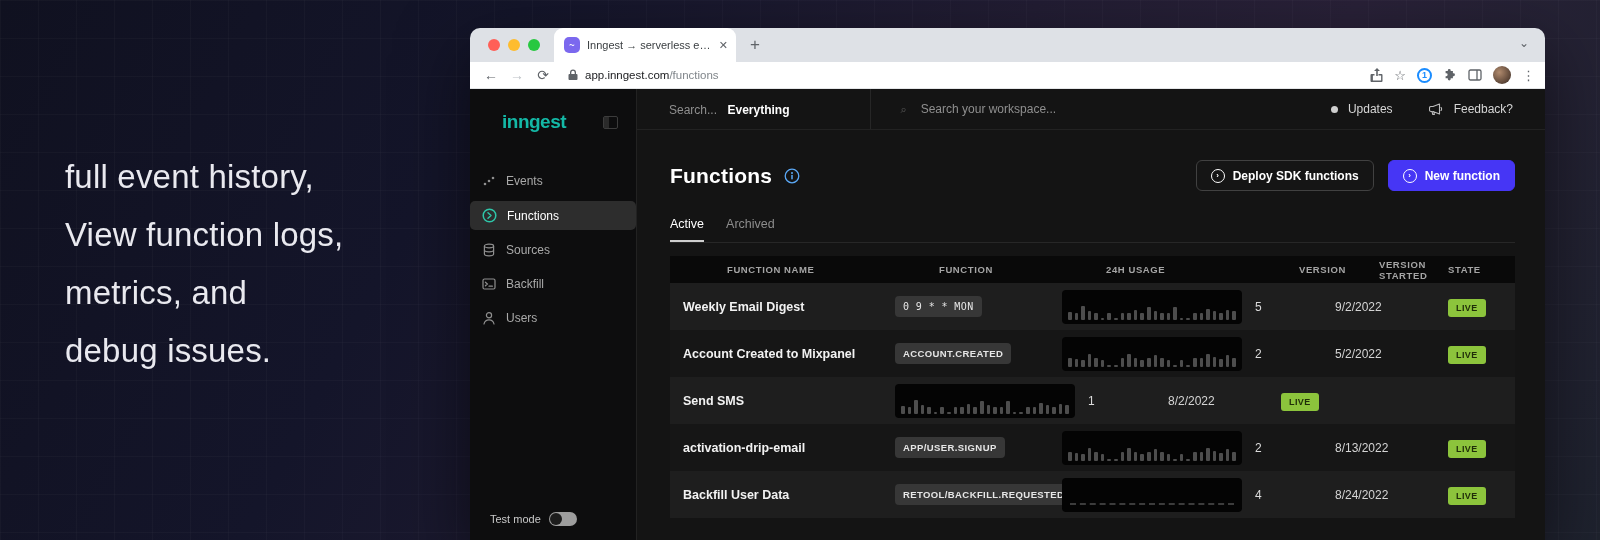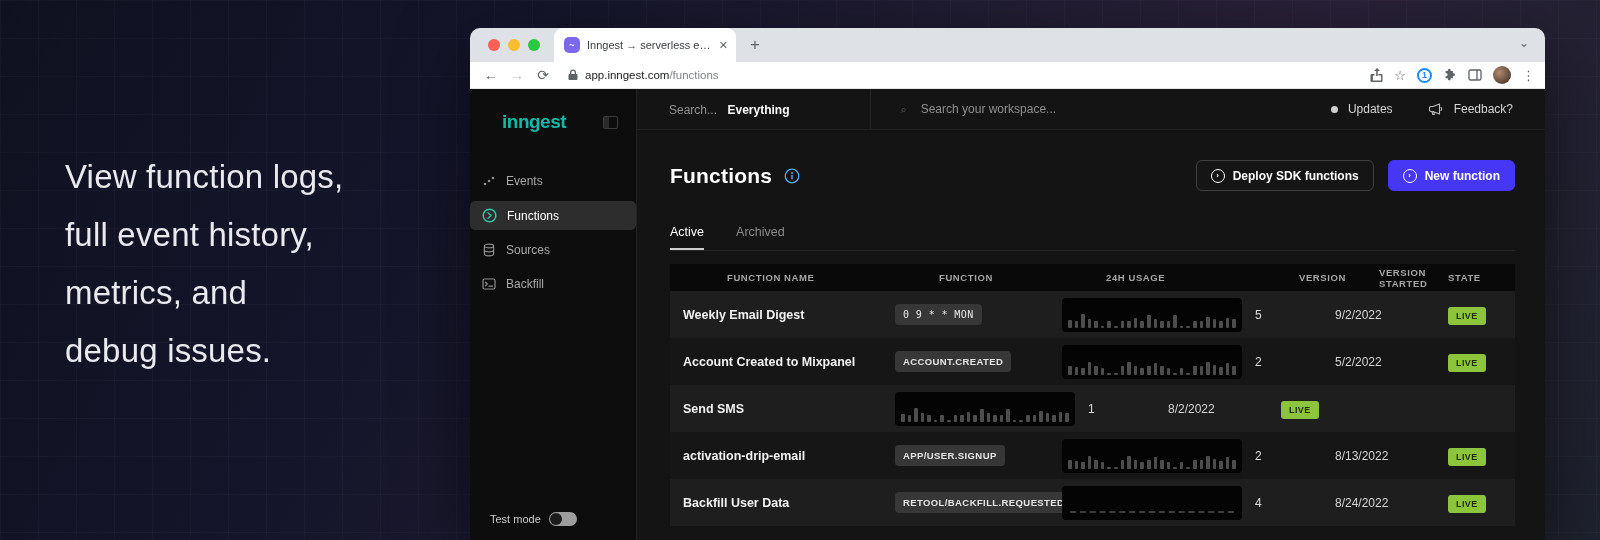--- a/index.html
+++ b/index.html
@@ -62,21 +62,21 @@
   
   .page{padding:30px 30px 0 33px;flex:1;display:flex;flex-direction:column;min-width:0;}
   .pagehead{display:flex;align-items:center;}
   .h1{color:#fff;font-size:21px;font-weight:bold;letter-spacing:.2px;}
   .info{margin-left:12px;display:flex;}
   .headbtns{margin-left:auto;display:flex;gap:14px;}
   .btn{height:31px;display:flex;align-items:center;gap:8px;padding:0 14px;border-radius:6px;font-size:12px;font-weight:bold;color:#fff;}
   .btn.ghost{background:#151515;border:1px solid #414141;}
   .btn.primary{background:#4636f5;border:1px solid #4636f5;}
   .circ-ic{width:14px;height:14px;border:1.4px solid currentColor;border-radius:50%;display:flex;align-items:center;justify-content:center;font-size:8px;font-weight:bold;line-height:1;}
-  .tabsrow{display:flex;gap:32px;margin-top:34px;border-bottom:1px solid #272727;}
+  .tabsrow{display:flex;gap:22px;margin-top:26px;border-bottom:1px solid #272727;}
   .ptab{font-size:12.5px;padding-bottom:9px;color:#8d8d8d;border-bottom:2px solid transparent;}
   .ptab.active{color:#fff;border-bottom-color:#cfcfcf;}
   
   .table{margin-top:13px;}
   .thead{display:flex;align-items:center;background:#090909;height:27px;padding-left:13px;}
   .th{color:#a5a5a5;font-size:9.5px;font-weight:bold;letter-spacing:.6px;}
   .tr{display:flex;align-items:center;height:47px;padding-left:13px;}
   .tr:nth-child(odd){background:#1e1e1e;}
   .tr:nth-child(even){background:#161616;}
   .c-name{width:212px;color:#f2f2f2;font-size:12.5px;font-weight:bold;}
@@ -93,22 +93,22 @@
   .spark.empty{position:relative;}
   .spark.empty::after{content:"";position:absolute;left:8px;right:8px;bottom:7px;border-bottom:2px dashed #3c3c3c;}
   .live{display:inline-block;background:#8cc43c;color:#1f2d08;font-size:9px;font-weight:bold;letter-spacing:.4px;padding:4px 8px;border-radius:3px;}
 </style>
 </head>
 <body>
 
 <div class="stage">
 
   <div class="hero">
+    <div>full event history,</div>
     <div>View function logs,</div>
-    <div>full event history,</div>
     <div>metrics, and</div>
     <div>debug issues.</div>
   </div>
 
   <div class="window">
 
     <div class="tabstrip">
       <div class="lights">
         <span class="light r"></span>
         <span class="light y"></span>
@@ -182,20 +182,27 @@
               </svg>
             <span>Sources</span>
           </div>
           <div class="nav-item">
             <svg width="14" height="12" viewBox="0 0 14 12">
                 <rect x="1" y="1" width="12" height="10" rx="1.5" fill="none" stroke="#8f8f8f" stroke-width="1.2"></rect>
                 <path d="M3.4 4.2l2 1.8-2 1.8" fill="none" stroke="#8f8f8f" stroke-width="1.2" stroke-linecap="round"></path>
                 <line x1="7" y1="8.2" x2="10.4" y2="8.2" stroke="#8f8f8f" stroke-width="1.2" stroke-linecap="round"></line>
               </svg>
             <span>Backfill</span>
+          </div>
+          <div class="nav-item">
+            <svg width="14" height="14" viewBox="0 0 14 14">
+                <circle cx="7" cy="4.2" r="2.6" fill="none" stroke="#8f8f8f" stroke-width="1.2"></circle>
+                <path d="M2 13c.5-2.8 2.5-4.2 5-4.2S11.5 10.2 12 13" fill="none" stroke="#8f8f8f" stroke-width="1.2" stroke-linecap="round"></path>
+              </svg>
+            <span>Users</span>
           </div>
         </div>
         <div class="side-foot">
           <span class="testmode">Test mode</span>
           <span class="toggle"></span>
         </div>
       </div>
 
       <div class="mainwrap">
 

